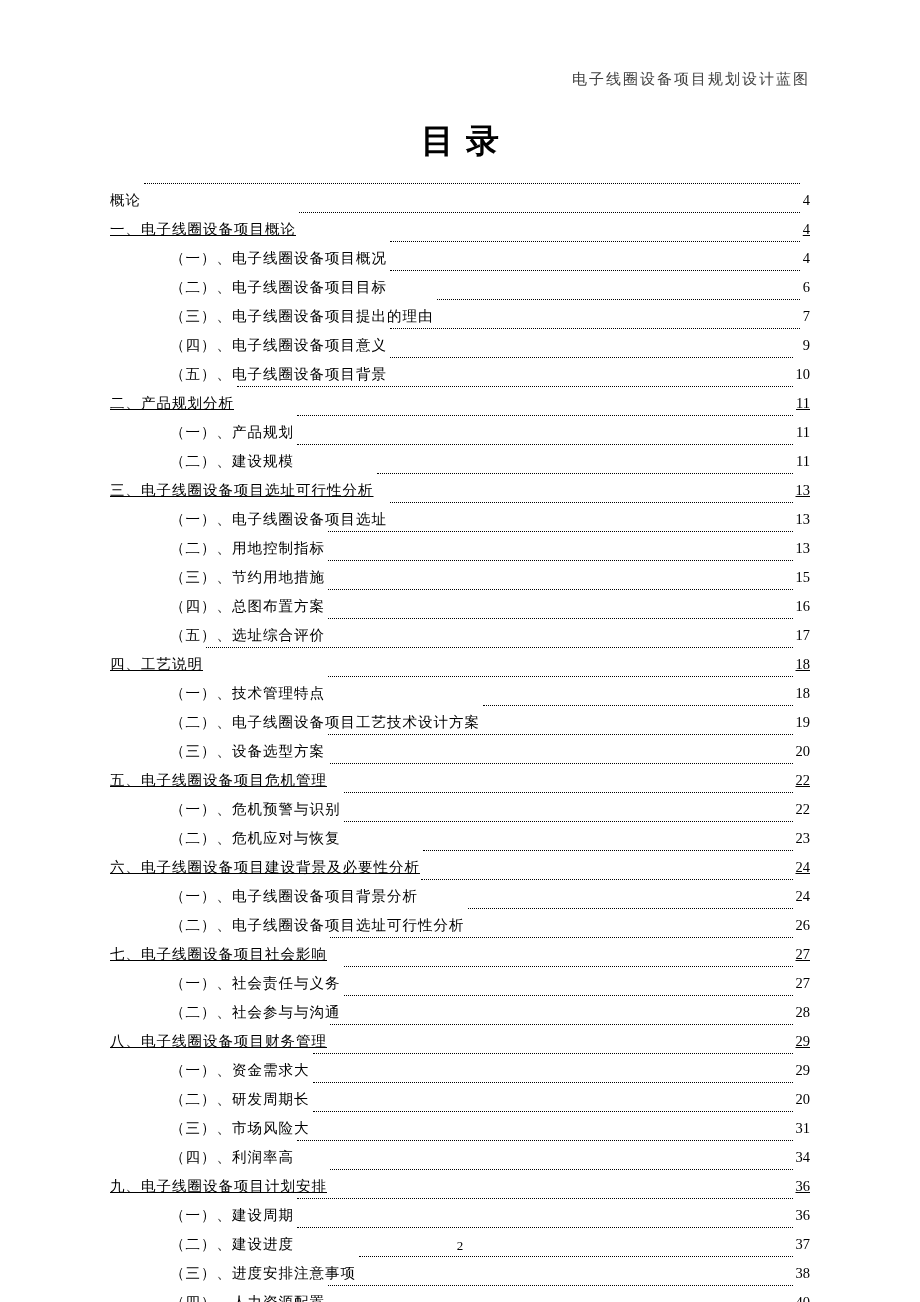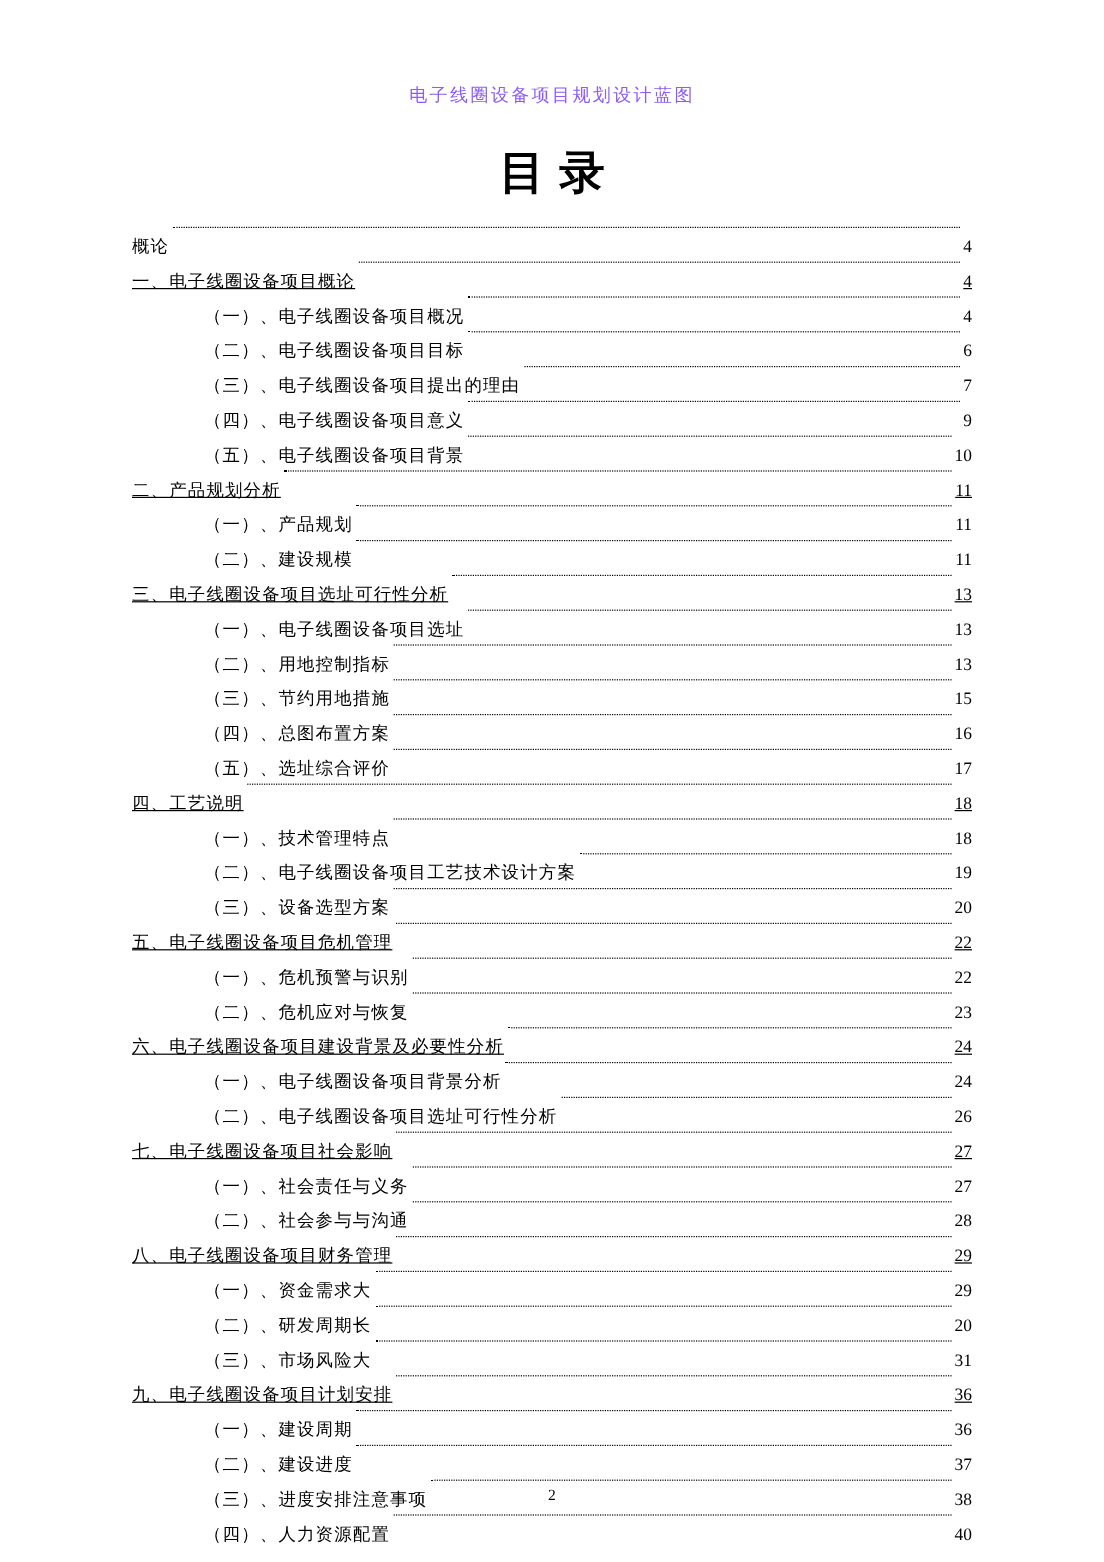--- a/index.html
+++ b/index.html
@@ -9,29 +9,29 @@
     }
     body {
       background: #fff;
       font-family: "SimSun", "宋体", serif;
       width: 920px;
       height: 1302px;
       position: relative;
       padding: 70px 110px 50px 110px;
     }
     .header-title {
-      text-align: center;
+      text-align: right;
       font-size: 15px;
       letter-spacing: 2px;
-      color: #8b5cf6;
+      color: #404040;
       margin-bottom: 30px;
     }
     .main-title {
       text-align: center;
-      font-size: 38px;
+      font-size: 33px;
       font-weight: bold;
       letter-spacing: 12px;
       color: #000;
       margin-bottom: 22px;
       padding-left: 12px;
     }
     .toc {
       font-size: 14.5px;
       line-height: 2.0;
       color: #000;
@@ -241,20 +241,25 @@
     <div class="toc-row level-2">
       <span class="toc-label">（二）、研发周期长</span>
       <span class="toc-dots"></span>
       <span class="toc-page">20</span>
     </div>
     <div class="toc-row level-2">
       <span class="toc-label">（三）、市场风险大</span>
       <span class="toc-dots"></span>
       <span class="toc-page">31</span>
     </div>
+    <div class="toc-row level-2">
+      <span class="toc-label">（四）、利润率高</span>
+      <span class="toc-dots"></span>
+      <span class="toc-page">34</span>
+    </div>
     <div class="toc-row level-1">
       <span class="toc-label">九、电子线圈设备项目计划安排</span>
       <span class="toc-dots"></span>
       <span class="toc-page">36</span>
     </div>
     <div class="toc-row level-2">
       <span class="toc-label">（一）、建设周期</span>
       <span class="toc-dots"></span>
       <span class="toc-page">36</span>
     </div>

